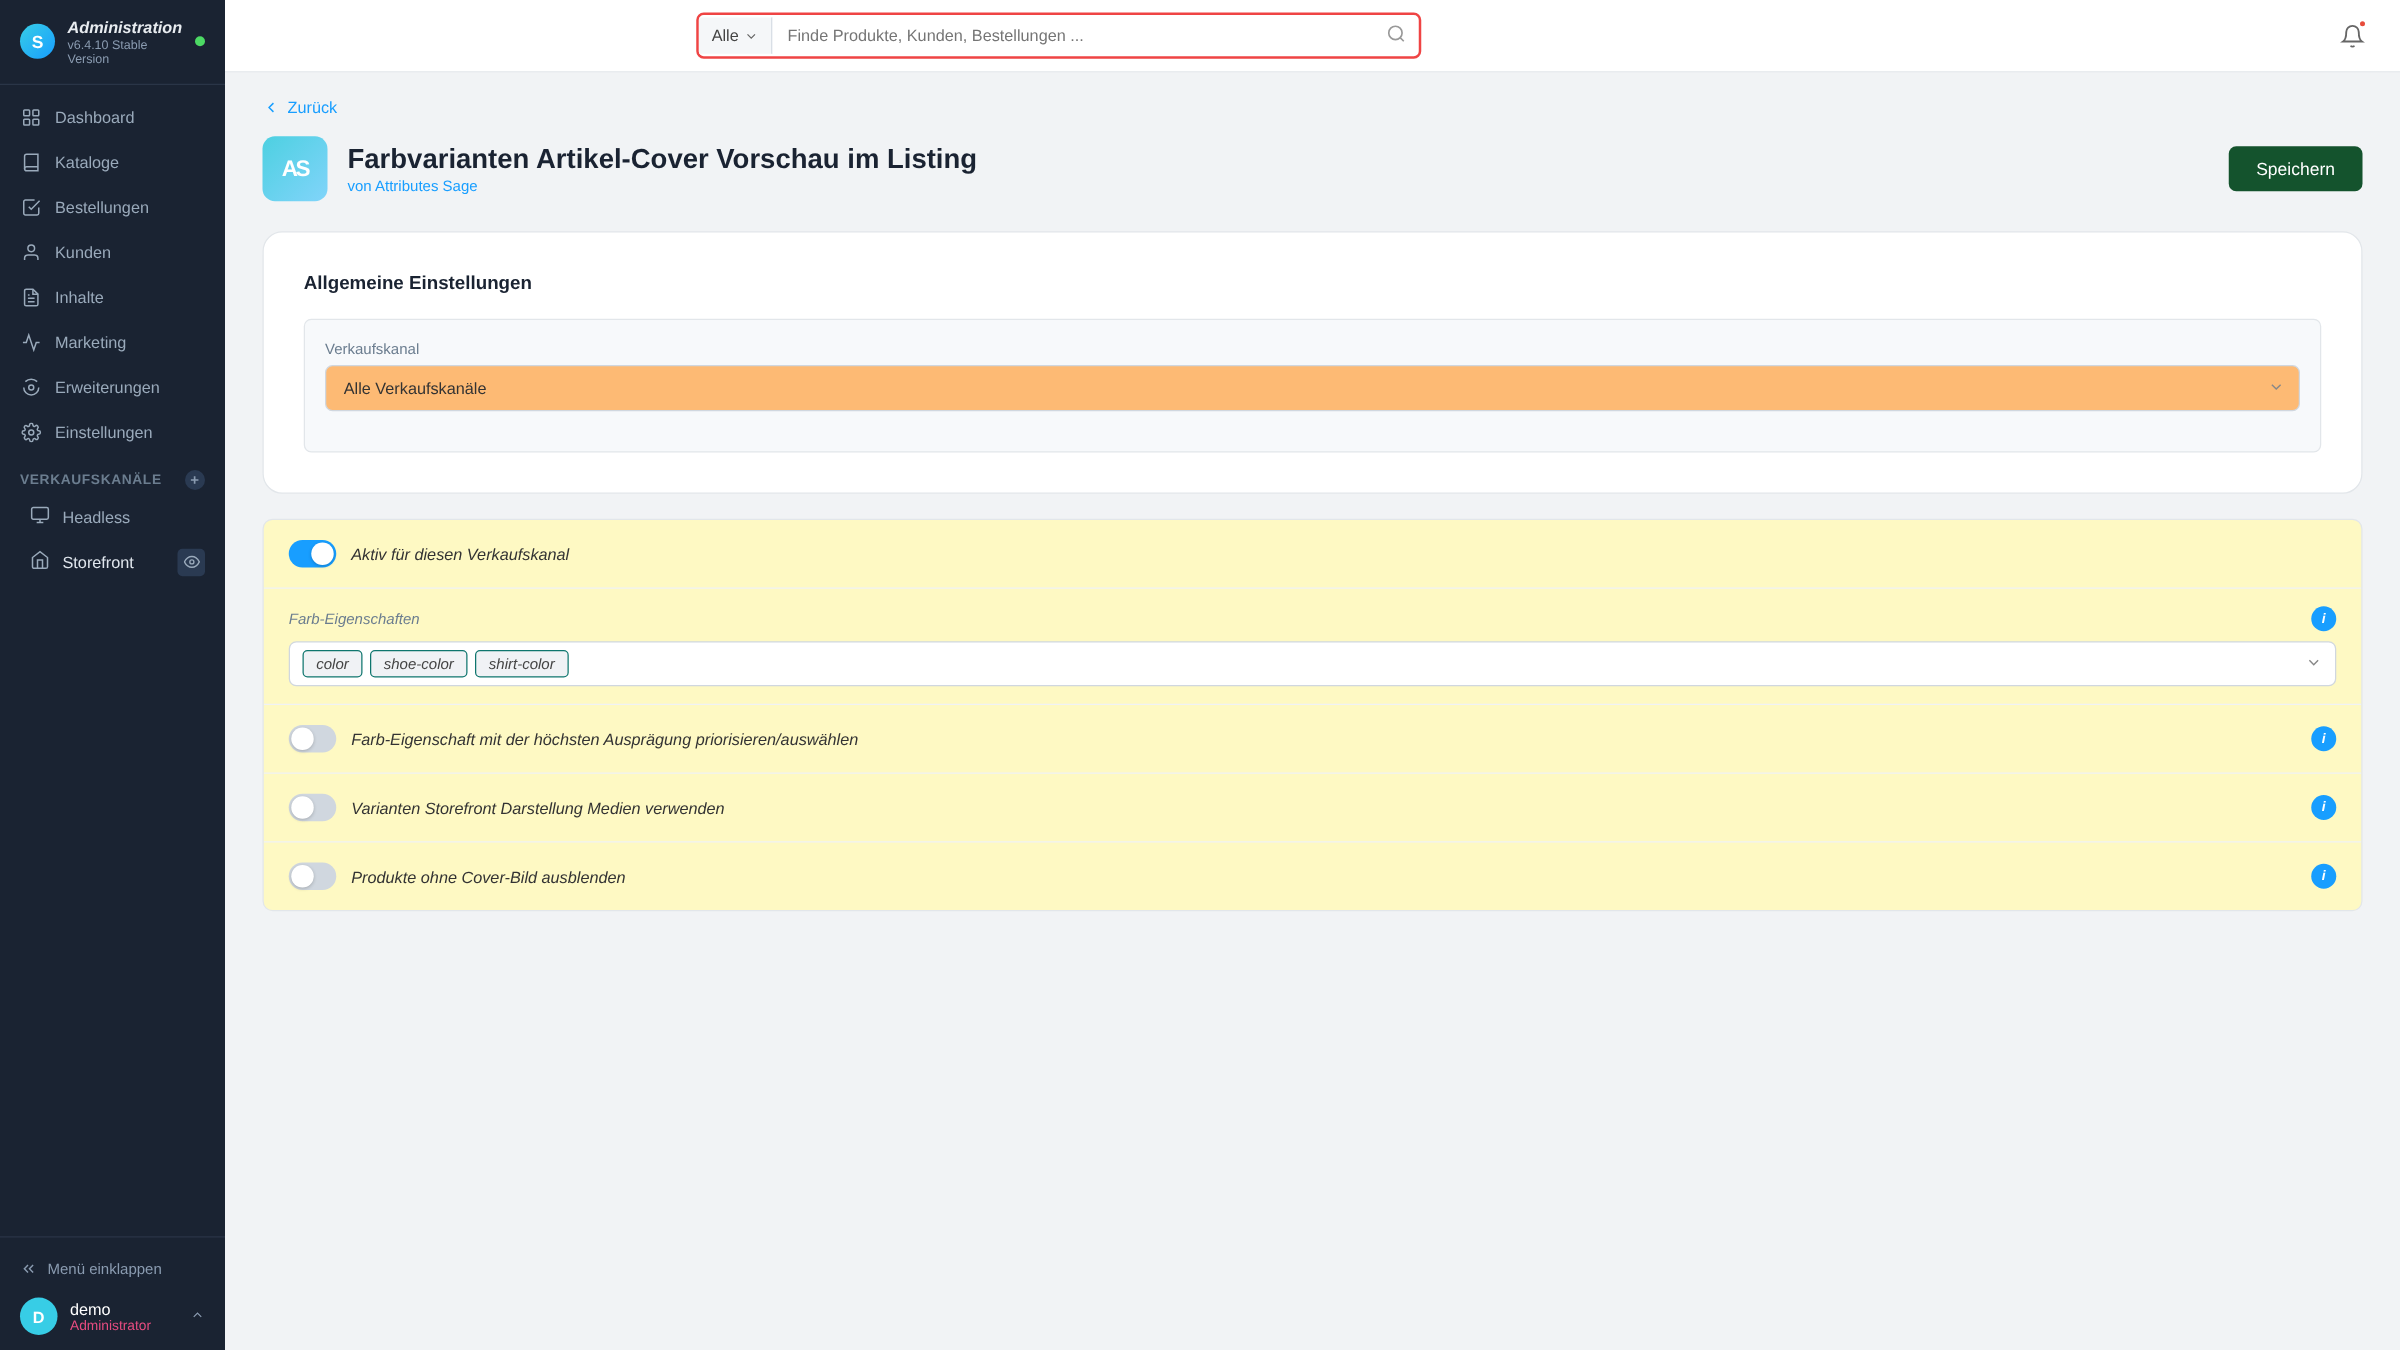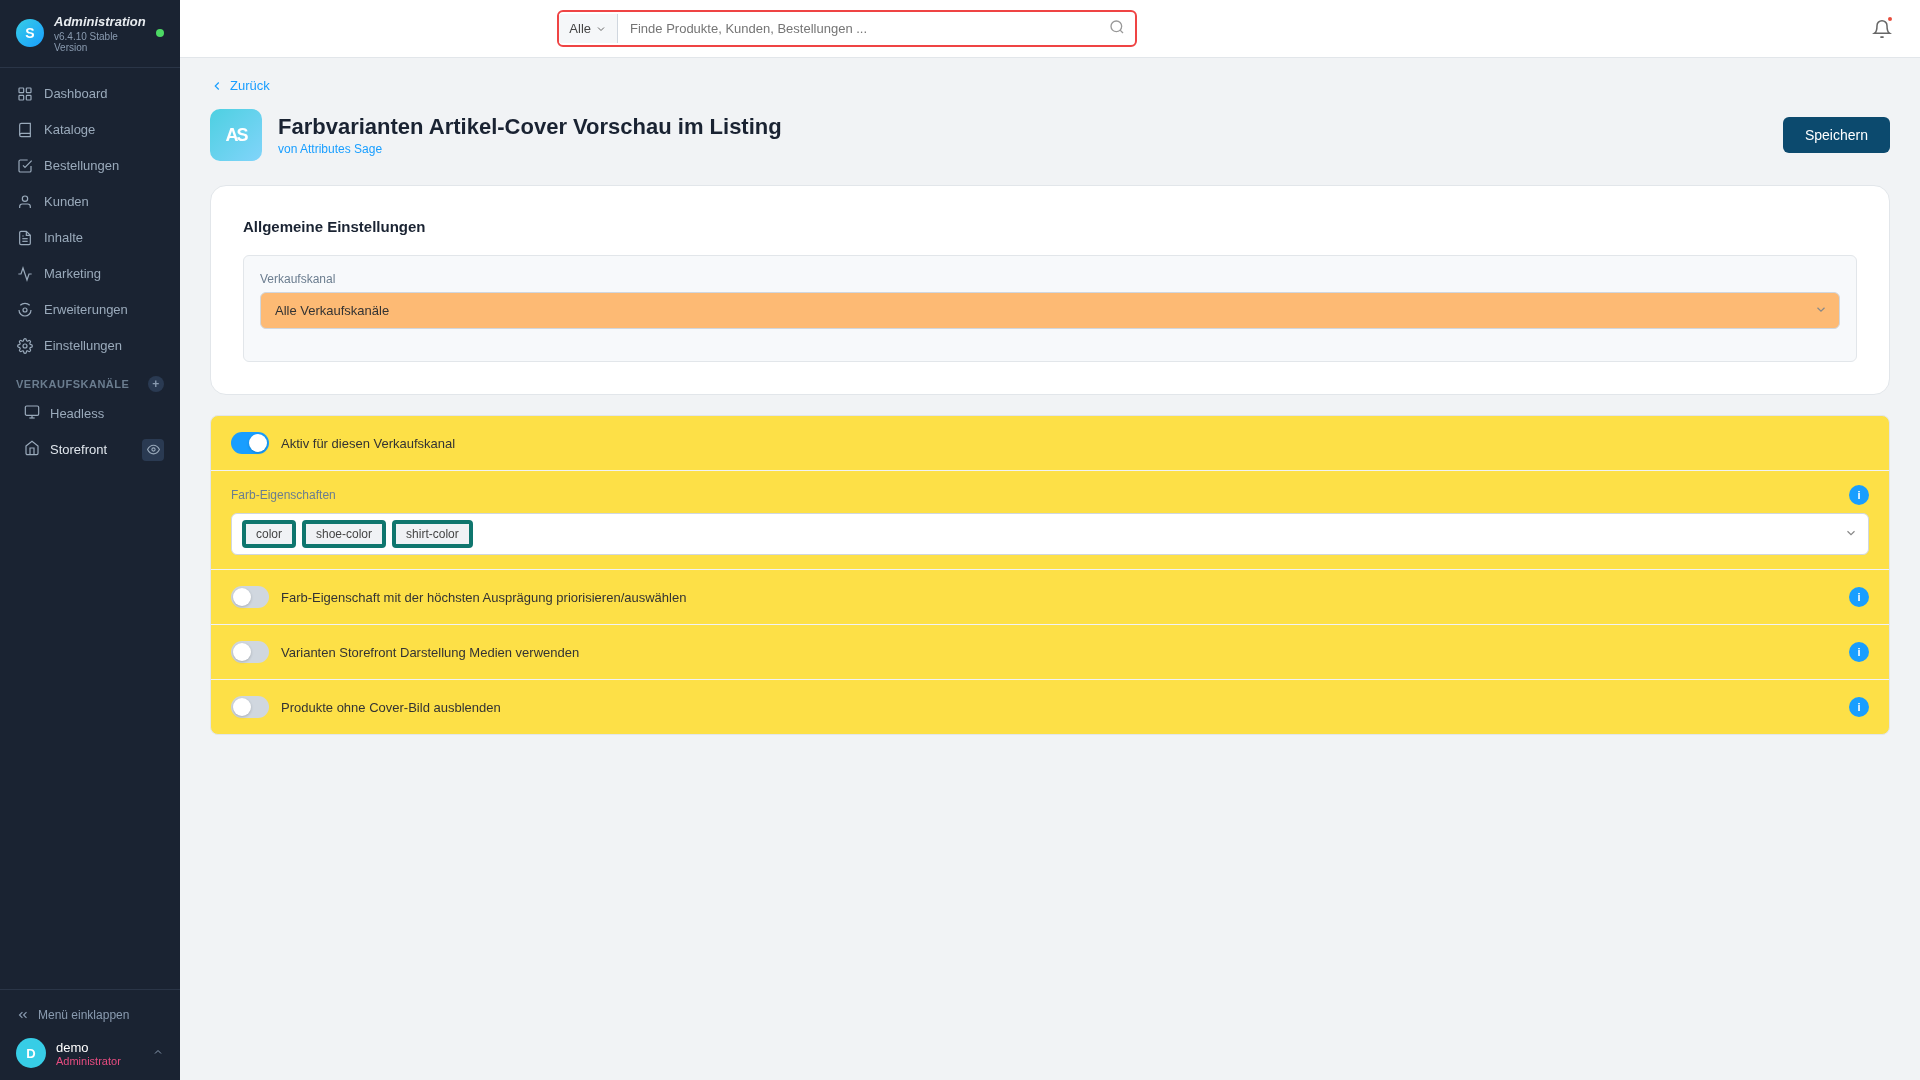--- a/index.html
+++ b/index.html
@@ -53,53 +53,53 @@
     
     .page-content { flex: 1; overflow-y: auto; padding: 20px 30px; }
     .back-link { display: flex; align-items: center; gap: 6px; color: #189eff; font-size: 13px; cursor: pointer; margin-bottom: 16px; text-decoration: none; }
     .back-link svg { width: 14px; height: 14px; stroke: currentColor; fill: none; stroke-width: 2; }
 
     
     .plugin-header { display: flex; align-items: center; gap: 16px; margin-bottom: 24px; }
     .plugin-logo { width: 52px; height: 52px; background: linear-gradient(135deg, #4dd0e1, #81d4fa); border-radius: 10px; display: flex; align-items: center; justify-content: center; font-size: 20px; font-weight: 800; color: white; flex-shrink: 0; }
     .plugin-title { font-size: 22px; font-weight: 600; color: #1a2332; flex: 1; }
     .plugin-author { font-size: 12px; color: #189eff; margin-top: 2px; }
-    .save-btn { background: #0c4a6e; color: white; border: none; border-radius: 6px; padding: 10px 22px; font-size: 14px; font-weight: 500; cursor: pointer; white-space: nowrap; }
+    .save-btn { background: #14532d; color: white; border: none; border-radius: 6px; padding: 10px 22px; font-size: 14px; font-weight: 500; cursor: pointer; white-space: nowrap; }
 
     
     .card { background: white; border-radius: 16px; border: 1px solid #e2e6ea; padding: 32px; margin-bottom: 20px; }
     .card-title { font-size: 15px; font-weight: 600; color: #1a2332; margin-bottom: 20px; }
 
     
     .form-group { margin-bottom: 16px; }
     .form-label { font-size: 12px; font-weight: 500; color: #6b7d8f; margin-bottom: 6px; display: block; }
     .select-wrapper { position: relative; }
     .form-select { width: 100%; padding: 10px 14px; border: 1px solid #d0d7df; border-radius: 6px; font-size: 13px; color: #333; appearance: none; background: #fdba74; cursor: pointer; outline: none; }
     .select-chevron { position: absolute; right: 12px; top: 50%; transform: translateY(-50%); pointer-events: none; color: #888; }
     .select-chevron svg { width: 14px; height: 14px; stroke: #888; fill: none; stroke-width: 2; }
 
     
-    .settings-card { background: #fde047; border-radius: 8px; border: 1px solid #e2e6ea; padding: 0; margin-bottom: 4px; overflow: hidden; }
+    .settings-card { background: #fef9c3; border-radius: 8px; border: 1px solid #e2e6ea; padding: 0; margin-bottom: 4px; overflow: hidden; font-style: italic; }
     .setting-row { display: flex; align-items: center; padding: 16px 20px; border-bottom: 1px solid #f0f2f5; }
     .setting-row:last-child { border-bottom: none; }
     .setting-label { flex: 1; font-size: 13px; color: #333; }
 
     
     .toggle { width: 38px; height: 22px; border-radius: 11px; position: relative; cursor: pointer; flex-shrink: 0; transition: background 0.2s; }
     .toggle.on { background: #189eff; }
     .toggle.off { background: #d0d7df; }
     .toggle-knob { width: 18px; height: 18px; background: white; border-radius: 50%; position: absolute; top: 2px; transition: left 0.2s; box-shadow: 0 1px 3px rgba(0,0,0,0.2); }
     .toggle.on .toggle-knob { left: 18px; }
     .toggle.off .toggle-knob { left: 2px; }
 
     .info-btn { width: 20px; height: 20px; background: #189eff; border-radius: 50%; display: flex; align-items: center; justify-content: center; color: white; font-size: 11px; font-weight: 700; cursor: pointer; flex-shrink: 0; margin-left: 12px; }
 
     
     .tags-row { display: flex; align-items: center; gap: 6px; flex: 1; flex-wrap: wrap; }
-    .tag { background: #f0f2f5; border: 4px solid #0f766e; border-radius: 4px; padding: 3px 10px; font-size: 12px; color: #444; }
+    .tag { background: #f0f2f5; border: 1px solid #0f766e; border-radius: 4px; padding: 3px 10px; font-size: 12px; color: #444; }
     .tags-chevron { color: #888; margin-left: auto; cursor: pointer; }
   </style>
 </head>
 <body>
 
 <div class="sidebar">
   <div class="sidebar-header">
     <div class="sidebar-logo">S</div>
     <div>
       <div class="sidebar-title">Administration</div>

